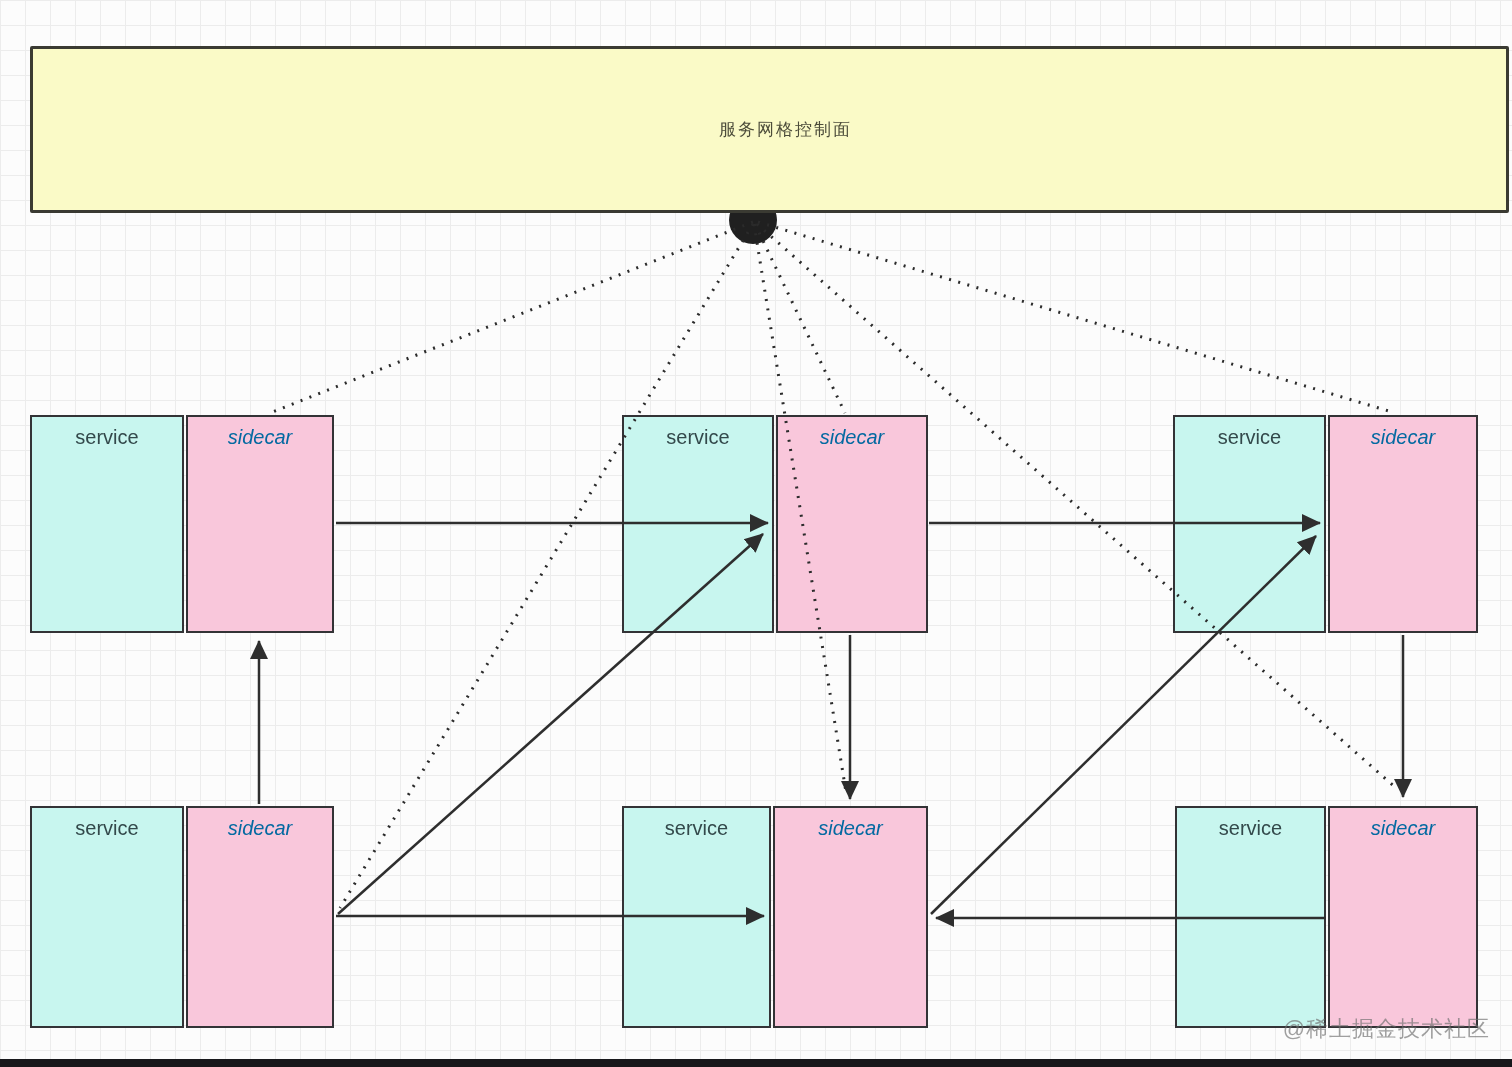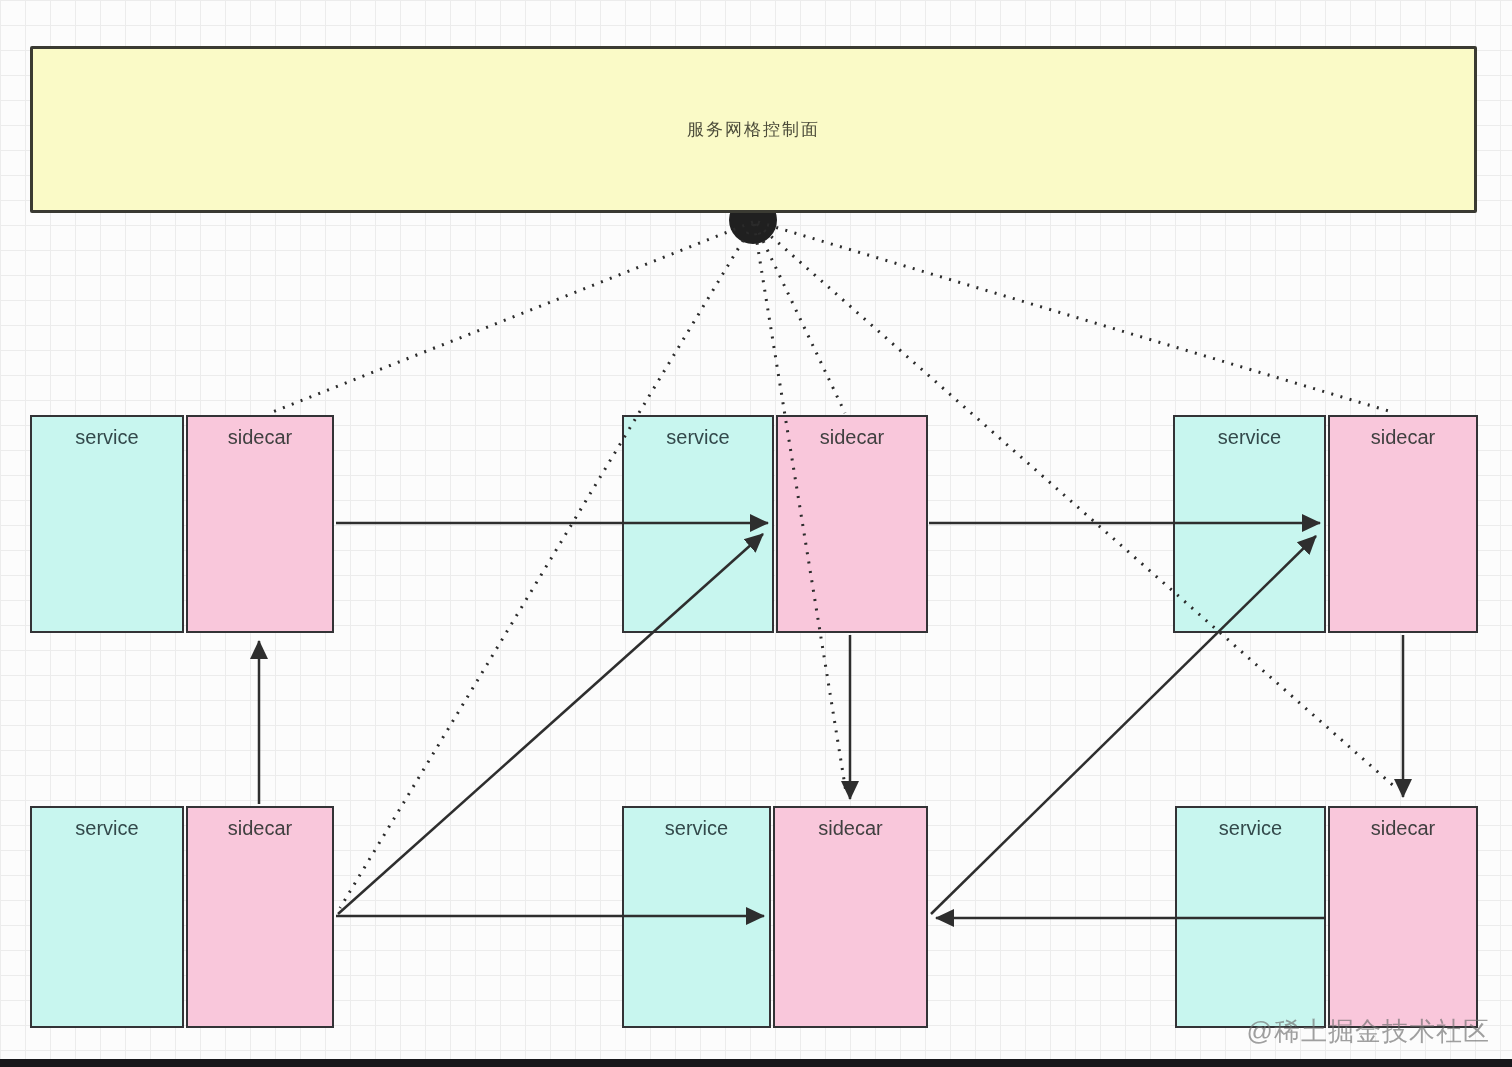--- a/index.html
+++ b/index.html
@@ -12,20 +12,21 @@
       linear-gradient(#ececec 1px, transparent 1px),
       linear-gradient(90deg, #ececec 1px, transparent 1px);
     background-size:25px 25px;
     font-family:"Liberation Sans","DejaVu Sans",sans-serif;
   }
   .control-plane{
     position:absolute;left:30px;top:46px;width:1441px;height:161px;
     background:#fafac7;border:3px solid #3a3a32;border-radius:2px;
     display:flex;align-items:center;justify-content:center;
     z-index:2;
+    padding-left:32px;
   }
   .control-plane .cp-label{
     font-size:17px;color:#4c4c3a;letter-spacing:2px;
   }
   .hub-dot{
     position:absolute;left:729px;top:196px;width:48px;height:48px;
     border-radius:50%;background:#202020;z-index:1;
   }
   .node{
     position:absolute;
@@ -33,32 +34,32 @@
     box-sizing:border-box;
     text-align:center;
     z-index:2;
   }
   .node .node-label{
     display:block;margin-top:9px;font-size:20px;
   }
   .service{background:#c8f6ef;}
   .sidecar{background:#f9c7db;}
   .service .node-label{color:#33494b;}
-  .sidecar .node-label{color:#404040;}
+  .sidecar .node-label{color:#0369a1;font-style:italic;}
   .row1{top:415px;height:218px;}
   .row2{top:806px;height:222px;}
   #edges{
     position:absolute;left:0;top:0;width:1512px;height:1067px;
     z-index:3;pointer-events:none;
   }
   .solid-edge{stroke:#2e2e2e;stroke-width:2.5;fill:none;}
   .dotted-edge{stroke:#2b2b2b;stroke-width:3;fill:none;stroke-dasharray:2 7.5;}
   .watermark{
     position:absolute;right:22px;top:1014px;
-    font-size:26px;color:#6e6e6e;opacity:.65;letter-spacing:1px;
+    font-size:22px;color:#6e6e6e;opacity:.65;letter-spacing:1px;
     z-index:4;white-space:nowrap;
   }
   .bottom-strip{
     position:absolute;left:0;top:1059px;width:1512px;height:8px;
     background:#18181b;z-index:5;
   }
 </style>
 </head>
 <body>
 

